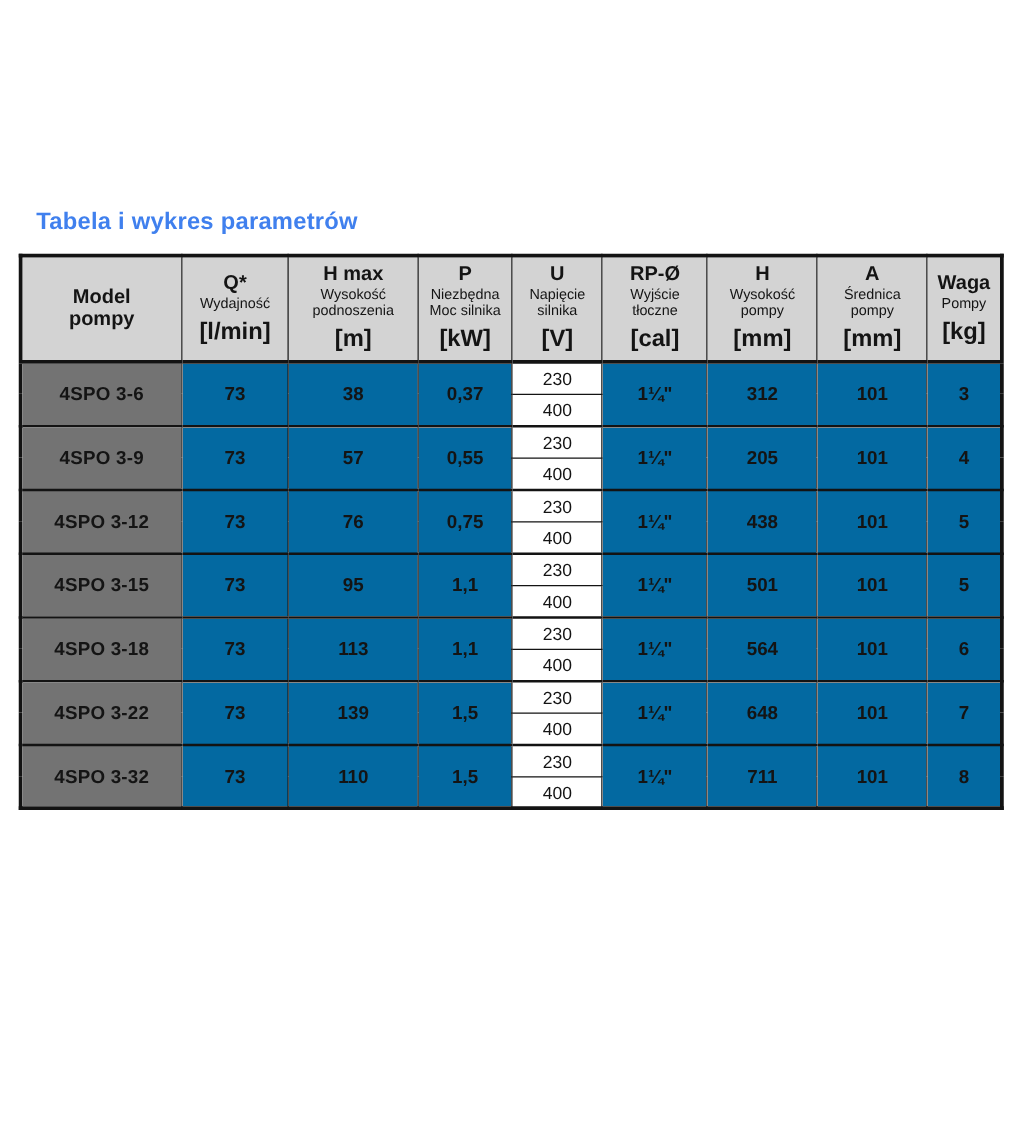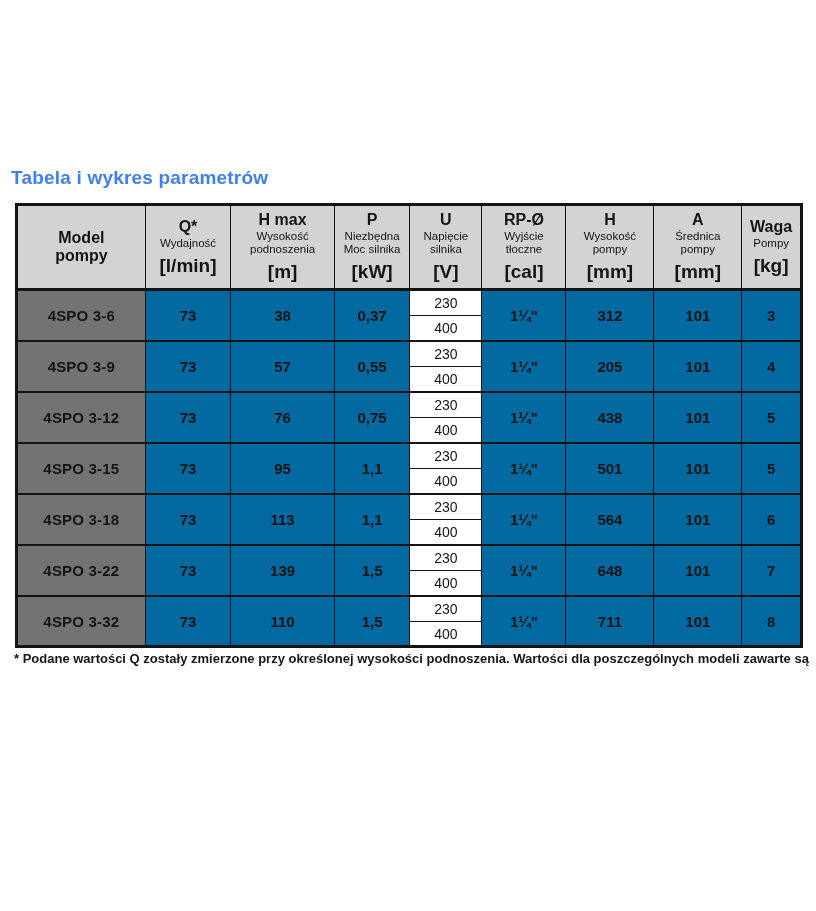--- a/index.html
+++ b/index.html
@@ -5,21 +5,21 @@
   html, body { margin: 0; padding: 0; }
   body {
     width: 816px; height: 911px;
     background: #ffffff;
     font-family: "Liberation Sans", sans-serif;
     position: relative;
     color: #141414;
   }
   .page-title {
     position: absolute;
-    left: 11px; top: 167px;
+    left: 29px; top: 167px;
     margin: 0;
     font-size: 19px;
     font-weight: bold;
     letter-spacing: 0.2px;
     color: #4080ee;
   }
   table.params-table {
     position: absolute;
     left: 15px; top: 203px;
     width: 788px;
@@ -225,14 +225,13 @@
         <td class="num-cell" rowspan="2">101</td>
         <td class="num-cell" rowspan="2">8</td>
       </tr>
       <tr class="group-second">
         <td class="u-cell">400</td>
       </tr>
     </tbody>
 </table>
 
 <p class="footnote">
-  <span class="fn-line1" style="display:block">* Podane wartości Q zostały zmierzone przy określonej wysokości podnoszenia. Wartości dla poszczególnych modeli zawarte są</span>
 </p>
 
 </body></html>

